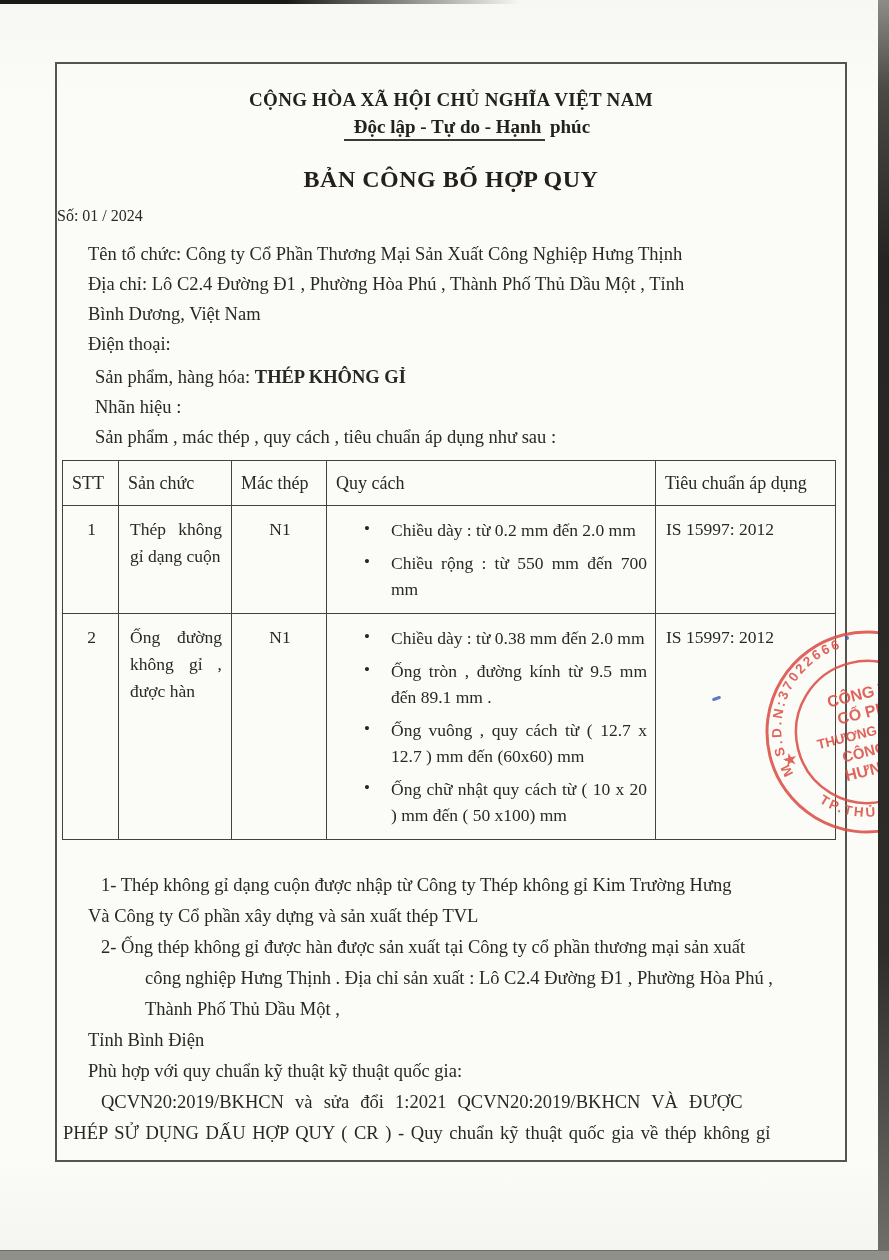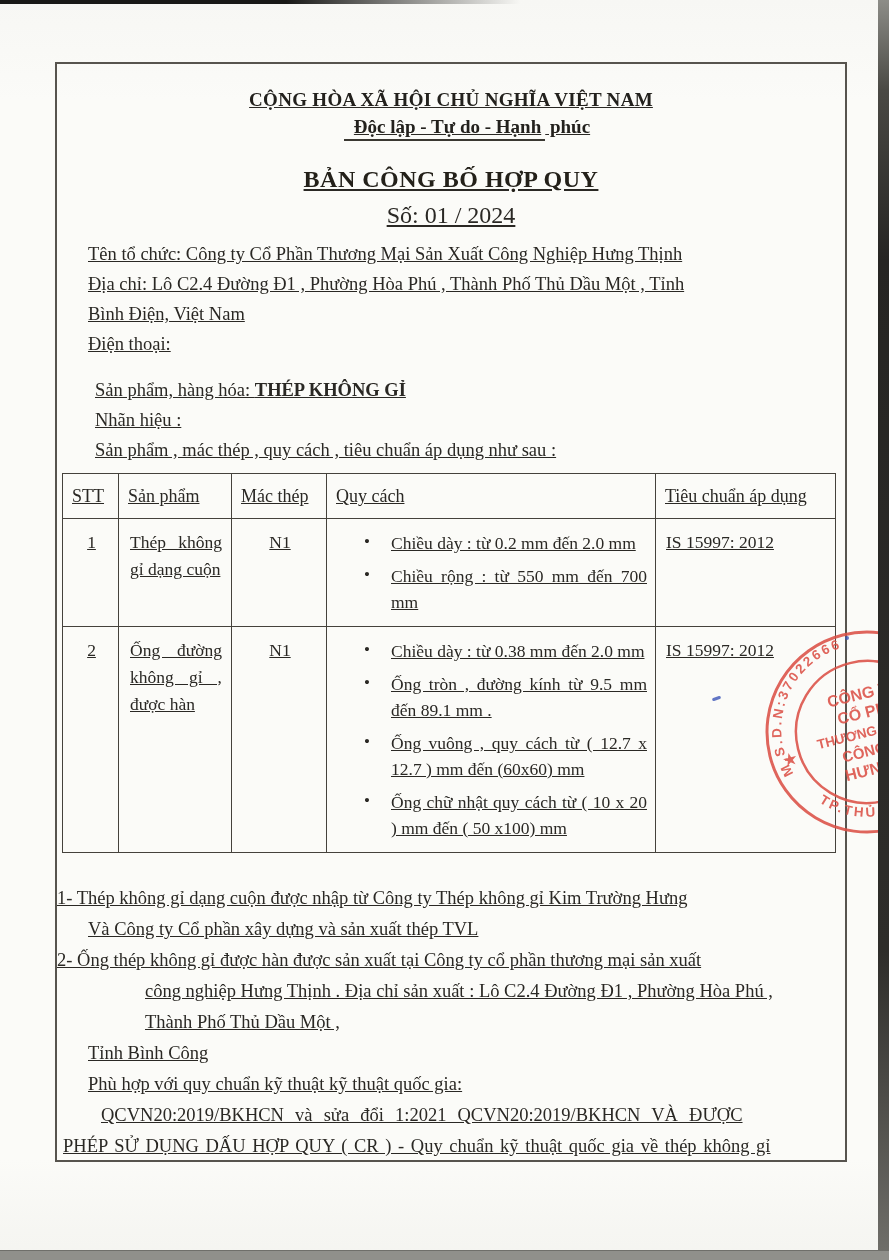--- a/index.html
+++ b/index.html
@@ -12,48 +12,48 @@
   .strip-top { position:absolute; top:0; left:0; width:520px; height:4px;
     background:linear-gradient(to right,#191917 55%, rgba(25,25,23,0) 100%); }
   .strip-right { position:absolute; top:0; right:0; width:11px; height:1252px;
     background:linear-gradient(to bottom,#8d8d88 0px,#4a4944 90px,#262523 260px,#2e2d2a 950px,#6f6e69 1252px); z-index:6; }
   .strip-bottom { position:absolute; bottom:0; left:0; width:889px; height:9px;
     background:#90908b; border-top:1px solid #6f6f6a; z-index:6; }
   .ink-speck { position:absolute; background:#3c55b8; border-radius:2px; opacity:.8; }
 
   .frame {
     position:absolute; left:55px; top:62px; width:792px; height:1100px;
-    border:2px solid #57544e; box-sizing:border-box;text-decoration:underline;
+    border:2px solid #57544e; box-sizing:border-box;
   }
   .content { padding-top:12px; font-size:18.5px; line-height:30px; }
 
   .h-country { text-align:center; font-weight:bold; font-size:19px; line-height:24px; margin-top:12px; letter-spacing:.3px; color:#23211d; }
   .h-motto { text-align:center; margin-top:3px; font-weight:bold; font-size:19px; line-height:24px; color:#23211d;padding-left:32px; }
   .h-motto .u { border-bottom:2.5px solid #3a3832; padding:0 4px 2px 10px; }
   .h-title { text-align:center; font-weight:bold; font-size:24px; line-height:29px; margin-top:26px; letter-spacing:.5px; color:#232019; }
-  .h-num  { text-align:center; font-size:24px; line-height:23px; margin-top:10px; }
+  .h-num  { text-align:left; font-size:16px; line-height:23px; margin-top:10px; }
 
   .para { padding-left:31px; padding-right:4px; }
-  .mt4 { margin-top:16px; }
+  .mt4 { margin-top:3px; }
   .ind38 { padding-left:38px; }
   .bold { font-weight:bold; }
 
   table.spec { border-collapse:collapse; table-layout:fixed; width:773px; margin:8px 0 0 5px; font-size:17.5px; }
   table.spec th, table.spec td { border:1.6px solid #45423c; vertical-align:top; box-sizing:border-box; }
   table.spec th { font-weight:normal; text-align:left; padding:7px 6px 7px 9px; height:39px; font-size:18px; }
   th.c, td.c { text-align:center; padding-left:2px; padding-right:2px; }
   td.cell { padding:10px 8px 4px 10px; line-height:26px; }
   td.prod { text-align:justify; padding:10px 9px 4px 11px; line-height:27px; }
   td.specs { padding:11px 8px 4px 10px; }
   td.specs ul { list-style:none; margin:0; padding:0; }
   td.specs li { position:relative; padding-left:54px; margin-bottom:7px; text-align:justify; line-height:26px; }
   td.specs li .blt { position:absolute; left:27px; top:-1px; font-size:17px; }
 
   .notes { margin-top:30px; font-size:18.5px; line-height:31px; padding-right:10px; }
-  .n-ind44 { }
+  .n-ind44 { padding-left:44px; }
   .n-ind31 { padding-left:31px; }
   .n-ind62 { padding-left:88px; }
   .q1 { padding-left:44px; word-spacing:6.5px; }
   .q2 { padding-left:6px; word-spacing:2px; }
 
   .stamp { position:absolute; left:762px; top:627px; width:210px; height:210px;
     transform:rotate(-14deg); opacity:.88; z-index:4; }
   .stamp text { font-family:"Liberation Sans", sans-serif; font-weight:bold; fill:#dc5147; }
   .ringtxt { font-size:13.5px; letter-spacing:2.5px; }
   .ctr { text-anchor:middle; }
@@ -70,42 +70,42 @@
 
       <div class="h-country">CỘNG HÒA XÃ HỘI CHỦ NGHĨA VIỆT NAM</div>
       <div class="h-motto"><span class="u">Độc lập - Tự do - Hạnh</span><span> phúc</span></div>
 
       <div class="h-title">BẢN CÔNG BỐ HỢP QUY</div>
       <div class="h-num">Số: 01 / 2024</div>
 
       <div class="para" style="margin-top:12px;">
         <div>Tên tổ chức: Công ty Cổ Phần Thương Mại Sản Xuất Công Nghiệp Hưng Thịnh</div>
         <div>Địa chỉ: Lô C2.4 Đường Đ1 , Phường Hòa Phú , Thành Phố Thủ Dầu Một , Tỉnh</div>
-        <div>Bình Điện, Việt Nam</div>
+        <div>Bình Dương, Việt Nam</div>
         <div>Điện thoại:</div>
       </div>
 
       <div class="para ind38 mt4">
         <div><span>Sản phẩm, hàng hóa: </span><span class="bold">THÉP KHÔNG GỈ</span></div>
         <div>Nhãn hiệu :</div>
         <div>Sản phẩm , mác thép , quy cách , tiêu chuẩn áp dụng như sau :</div>
       </div>
 
       <table class="spec">
         <colgroup>
           <col style="width:56px">
             <col style="width:113px">
             <col style="width:95px">
             <col style="width:329px">
             <col style="width:180px">
         </colgroup>
         <tbody>
             <tr>
           <th class="c">STT</th>
-          <th>Sản phẩm</th>
+          <th>Sản chức</th>
           <th>Mác thép</th>
           <th>Quy cách</th>
           <th>Tiêu chuẩn áp dụng</th>
         </tr>
         <tr>
           <td class="cell c">1</td>
           <td class="prod">Thép không gỉ dạng cuộn</td>
           <td class="cell c">N1</td>
           <td class="specs">
             <ul>
@@ -131,21 +131,21 @@
         </tr>
       </tbody>
         </table>
 
       <div class="notes">
         <div class="n-ind44">1-  Thép không gỉ dạng cuộn được nhập từ Công ty Thép không gỉ Kim Trường Hưng</div>
         <div class="n-ind31">Và Công ty Cổ phần xây dựng và sản xuất thép TVL</div>
         <div class="n-ind44">2-  Ống thép không gỉ được hàn được sản xuất tại Công ty cổ phần thương mại sản xuất</div>
         <div class="n-ind62">công nghiệp Hưng Thịnh . Địa chỉ sản xuất : Lô C2.4 Đường Đ1 , Phường Hòa Phú ,</div>
         <div class="n-ind62">Thành Phố Thủ Dầu Một ,</div>
-        <div class="n-ind31">Tỉnh Bình Công</div>
+        <div class="n-ind31">Tỉnh Bình Điện</div>
         <div class="n-ind31">Phù hợp với quy chuẩn kỹ thuật kỹ thuật quốc gia:</div>
         <div class="q1">QCVN20:2019/BKHCN và sửa đổi 1:2021 QCVN20:2019/BKHCN VÀ ĐƯỢC</div>
         <div class="q2">PHÉP SỬ DỤNG DẤU HỢP QUY ( CR ) -  Quy chuẩn kỹ thuật quốc gia về thép không gỉ</div>
       </div>
 
     </div>
   </div>
 
   <div class="stamp">
     <svg width="210" height="210" viewBox="0 0 210 210">

